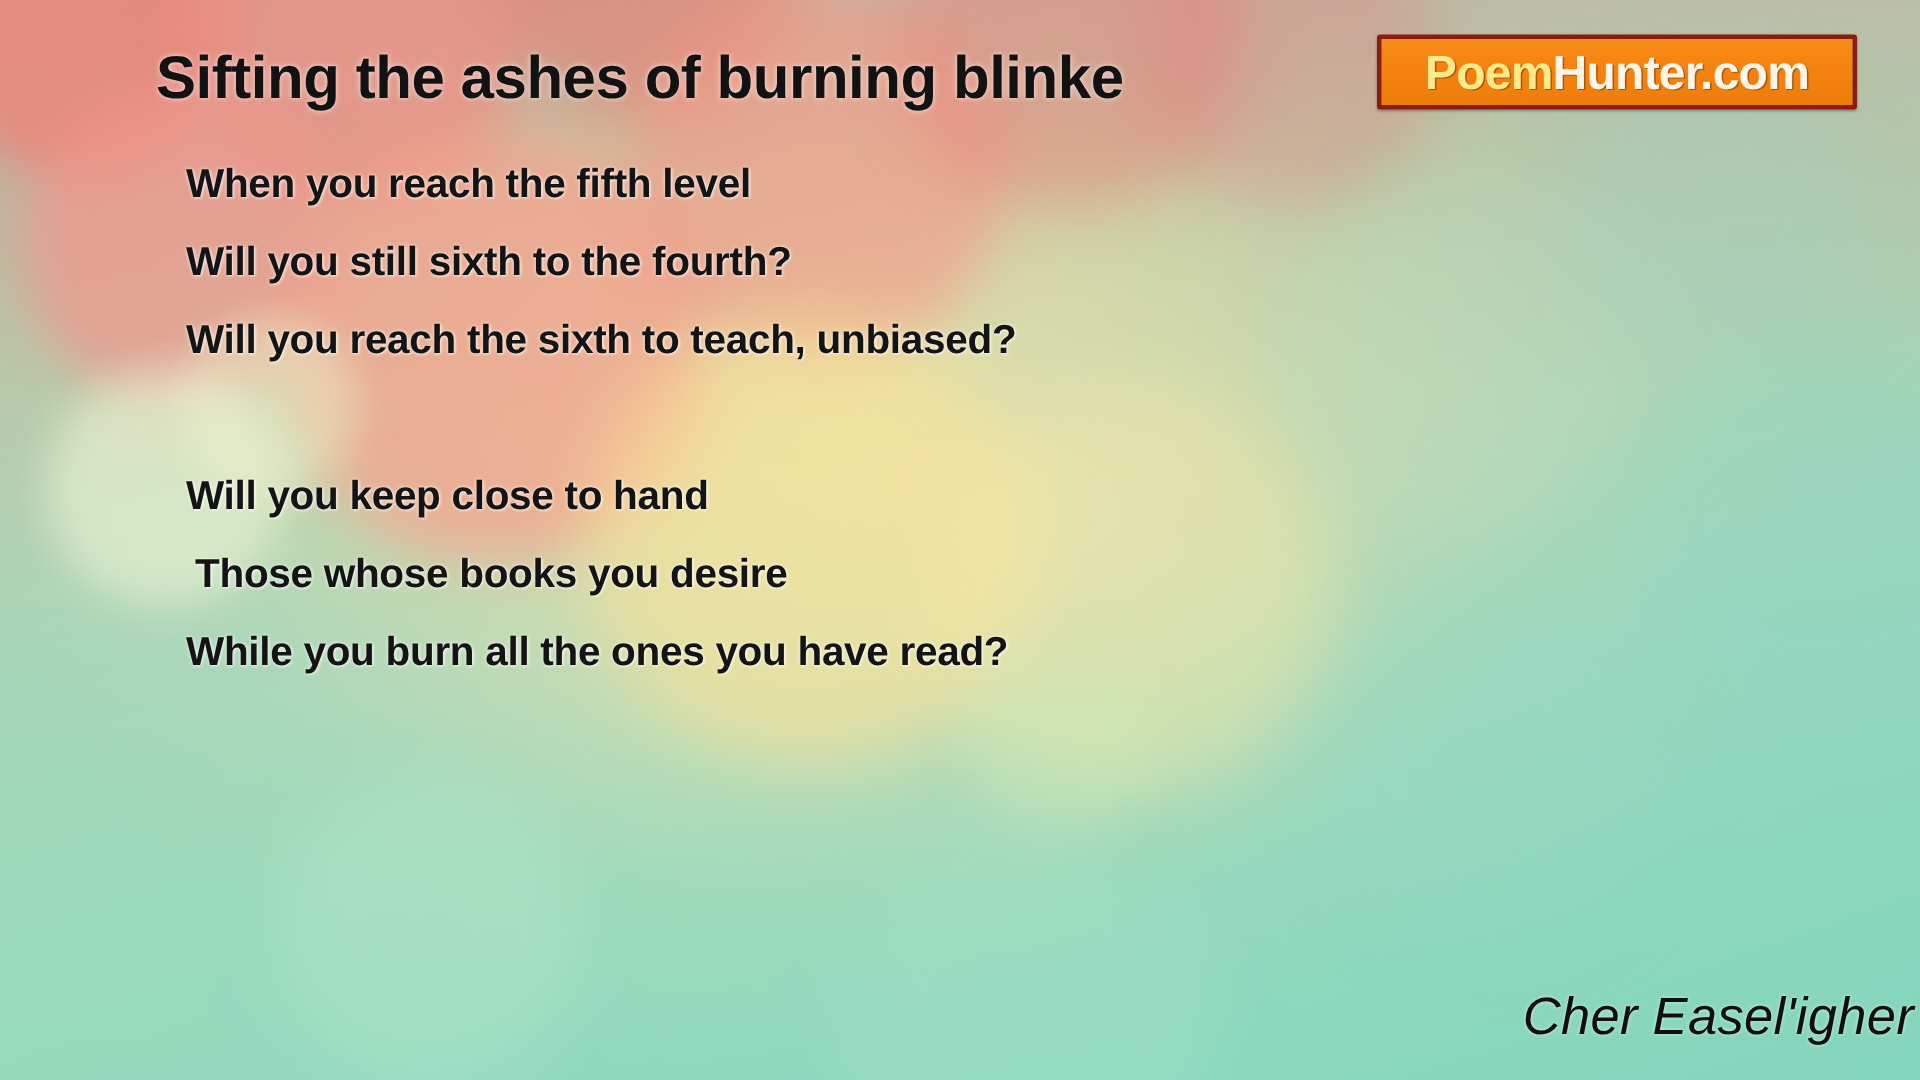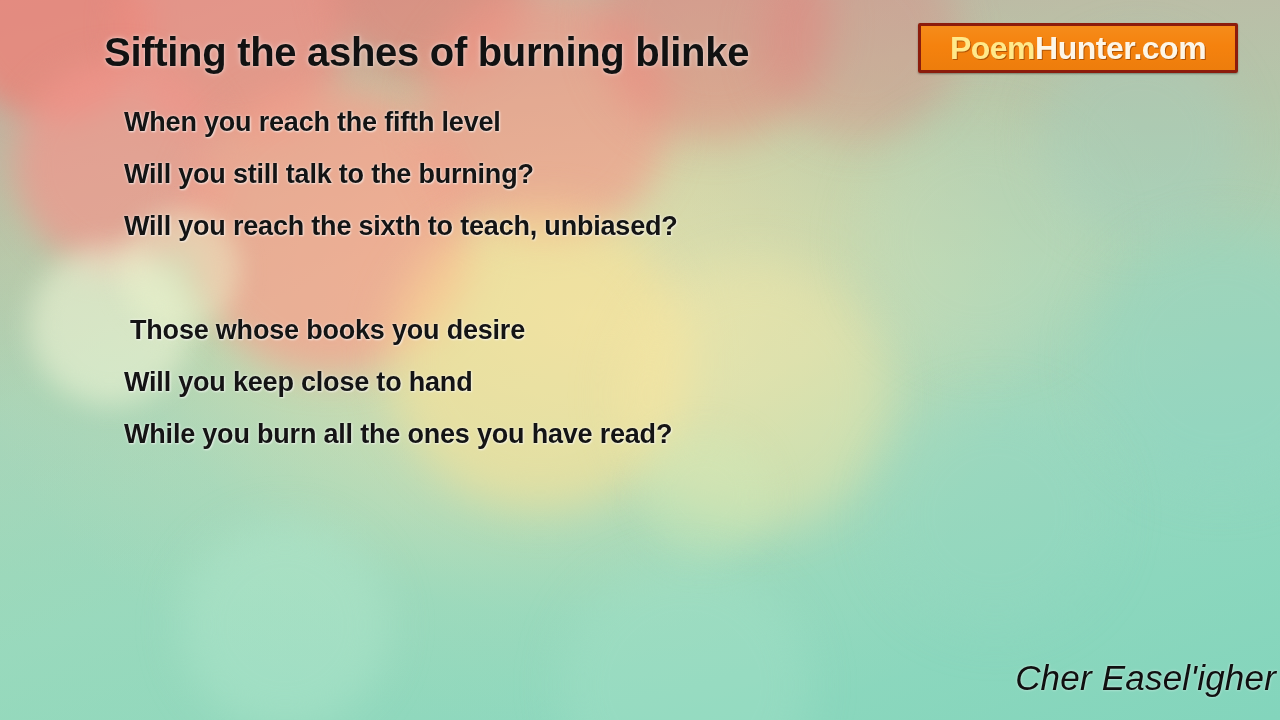--- a/index.html
+++ b/index.html
@@ -147,23 +147,23 @@
     </div>
 
   <div class="title">Sifting the ashes of burning blinke</div>
 
   <div class="logo">
     <span class="logo-text"><span class="logo-poem">Poem</span><span class="logo-hunter">Hunter.com</span></span>
   </div>
 
   <div class="poem" id="poem-body">
       <div class="poem-line">When you reach the fifth level</div>
-      <div class="poem-line">Will you still talk to the burning?</div>
+      <div class="poem-line">Will you still sixth to the fourth?</div>
       <div class="poem-line">Will you reach the sixth to teach, unbiased?</div>
       <div class="poem-line blank"></div>
+      <div class="poem-line">Will you keep close to hand</div>
       <div class="poem-line indent">Those whose books you desire</div>
-      <div class="poem-line">Will you keep close to hand</div>
       <div class="poem-line">While you burn all the ones you have read?</div>
     </div>
 
   <div class="author">Cher Easel'igher</div>
 
 </div>
 
 </body></html>

